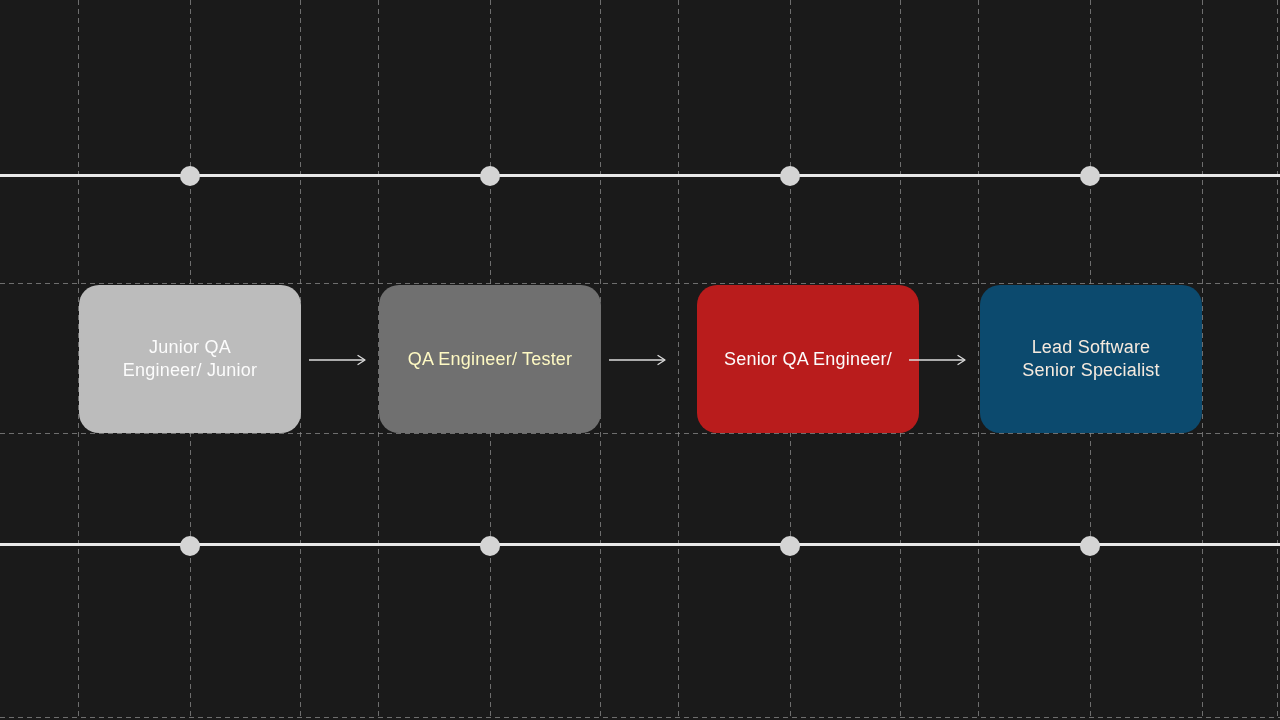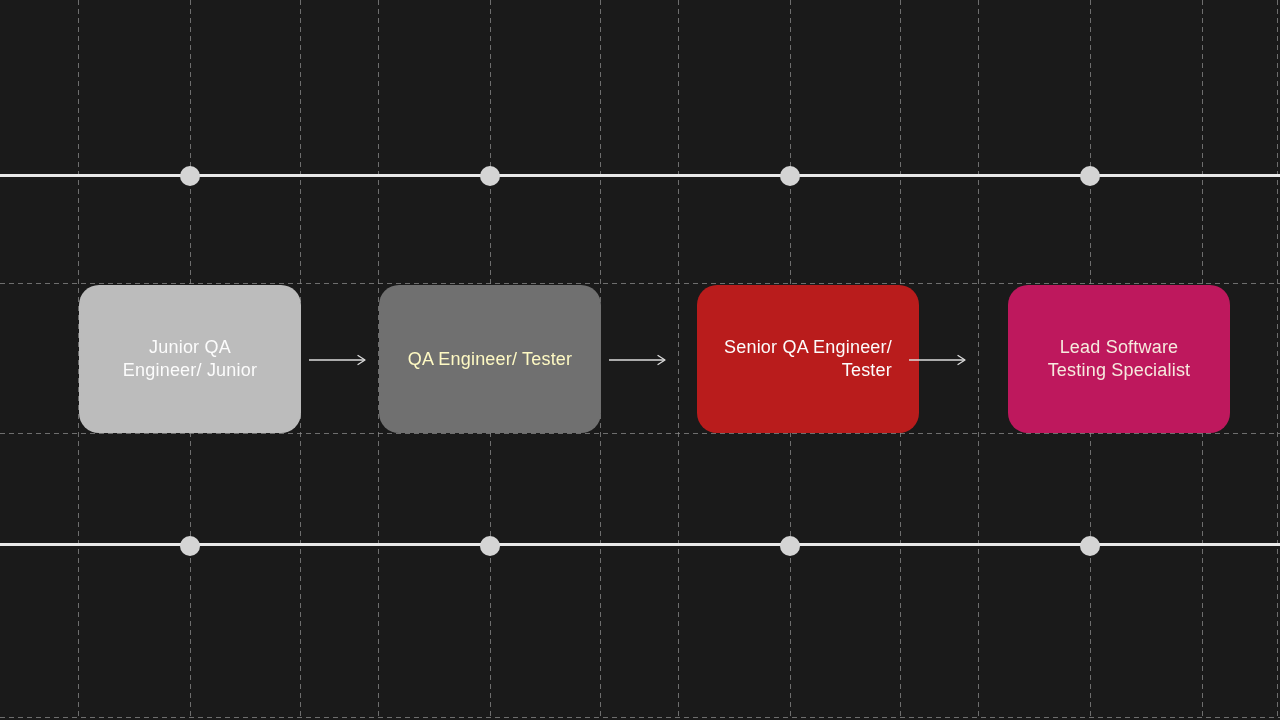--- a/index.html
+++ b/index.html
@@ -101,29 +101,28 @@
   </div>
 
   <svg class="arrow" style="left:608px" viewBox="0 0 62 14">
     <line x1="1" y1="7" x2="56" y2="7" stroke-width="1.3" stroke="#dcdcdc"></line>
     <polyline points="50,2.5 57,7 50,11.5" fill="none" stroke-width="1.3" stroke-linecap="round" stroke-linejoin="round" stroke="#dcdcdc"></polyline>
   </svg>
 
   <div class="stage" style="left: 697px; background: #b91c1c; text-align: right;">
     <div class="stage-label" style="color: rgb(252, 252, 252);">
       <span>Senior QA Engineer/</span>
-      <span>Tester</span>
     </div>
   </div>
 
   <svg class="arrow" style="left:908px" viewBox="0 0 62 14">
     <line x1="1" y1="7" x2="56" y2="7" stroke-width="1.3" stroke="#dcdcdc"></line>
     <polyline points="50,2.5 57,7 50,11.5" fill="none" stroke-width="1.3" stroke-linecap="round" stroke-linejoin="round" stroke="#dcdcdc"></polyline>
   </svg>
 
-  <div class="stage" style="left: 1008px; background: #be185d;">
+  <div class="stage" style="left: 980px; background: #0c4a6e;">
     <div class="stage-label" style="color: rgb(246, 234, 222);">
       <span>Lead Software</span>
-      <span>Testing Specialist</span>
+      <span>Senior Specialist</span>
     </div>
   </div>
 
 </div>
 
 </body></html>

